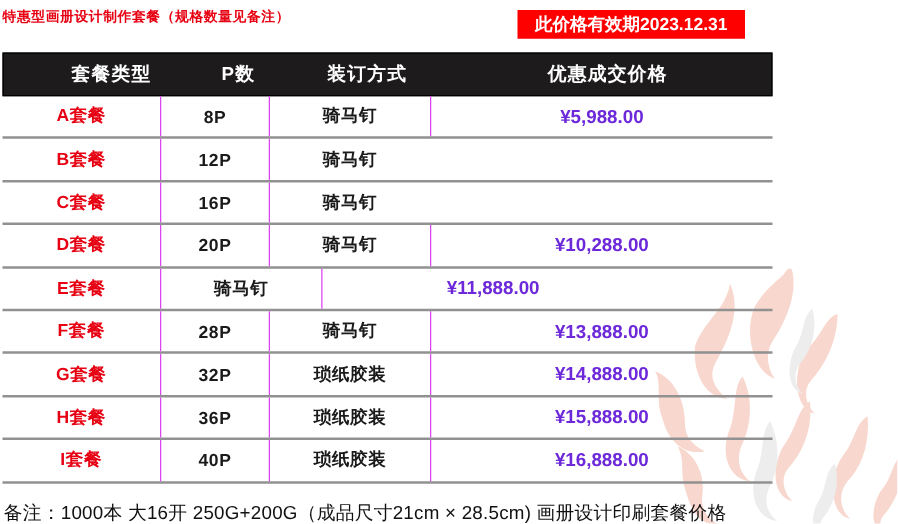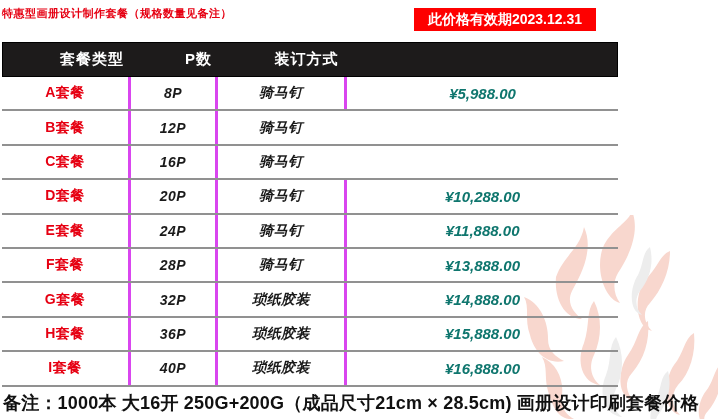--- a/index.html
+++ b/index.html
@@ -47,27 +47,27 @@
   .tbody .td{
     display:flex;align-items:center;justify-content:center;
     box-sizing:border-box;height:100%;
     font-size:14px;font-weight:bold;color:#1a1a1a;
     letter-spacing:0.5px;
   }
   .c1{width:126px;}
   .c2{width:87px;}
   .c3{width:129px;}
   .c4{width:274px;}
-  .tbody .c2,.tbody .c3,.tbody .c4{border-left:3px solid #d946ef;font-style:italic;}
+  .tbody .c2,.tbody .c3,.tbody .c4{border-left:1px solid #d946ef;}
   .tbody .td.package{color:#e60012;}
-  .tbody .td.price{color:#0f766e;font-size:15px;letter-spacing:0;}
+  .tbody .td.price{color:#6d28d9;font-size:15px;letter-spacing:0;}
 
   .note{
-    position:absolute;left:3px;top:391px;z-index:2;
-    font-size:18px;font-weight:700;color:#111111;
+    position:absolute;left:3px;top:401px;z-index:2;
+    font-size:15px;font-weight:400;color:#111111;
     white-space:nowrap;letter-spacing:0.2px;
   }
 </style>
 </head>
 <body>
 
 <div class="canvas">
 
   <svg class="watermark" viewBox="0 0 240 204" aria-hidden="true">
     <g fill="#f8d7ce">
@@ -90,20 +90,21 @@
 
   <div class="page-title">特惠型画册设计制作套餐（规格数量见备注）</div>
 
   <div class="validity-badge">此价格有效期2023.12.31</div>
 
   <div class="price-table">
     <div class="thead">
       <div class="th c1">套餐类型</div>
       <div class="th c2">P数</div>
       <div class="th c3">装订方式</div>
+      <div class="th c4">优惠成交价格</div>
     </div>
     <div class="tbody">
 
       <div class="tr">
         <div class="td c1 package">A套餐</div>
         <div class="td c2">8P</div>
         <div class="td c3">骑马钉</div>
         <div class="td c4 price">¥5,988.00</div>
       </div>
 
@@ -121,21 +122,20 @@
 
       <div class="tr">
         <div class="td c1 package">D套餐</div>
         <div class="td c2">20P</div>
         <div class="td c3">骑马钉</div>
         <div class="td c4 price">¥10,288.00</div>
       </div>
 
       <div class="tr">
         <div class="td c1 package">E套餐</div>
-        <div class="td c2">24P</div>
         <div class="td c3">骑马钉</div>
         <div class="td c4 price">¥11,888.00</div>
       </div>
 
       <div class="tr">
         <div class="td c1 package">F套餐</div>
         <div class="td c2">28P</div>
         <div class="td c3">骑马钉</div>
         <div class="td c4 price">¥13,888.00</div>
       </div>

